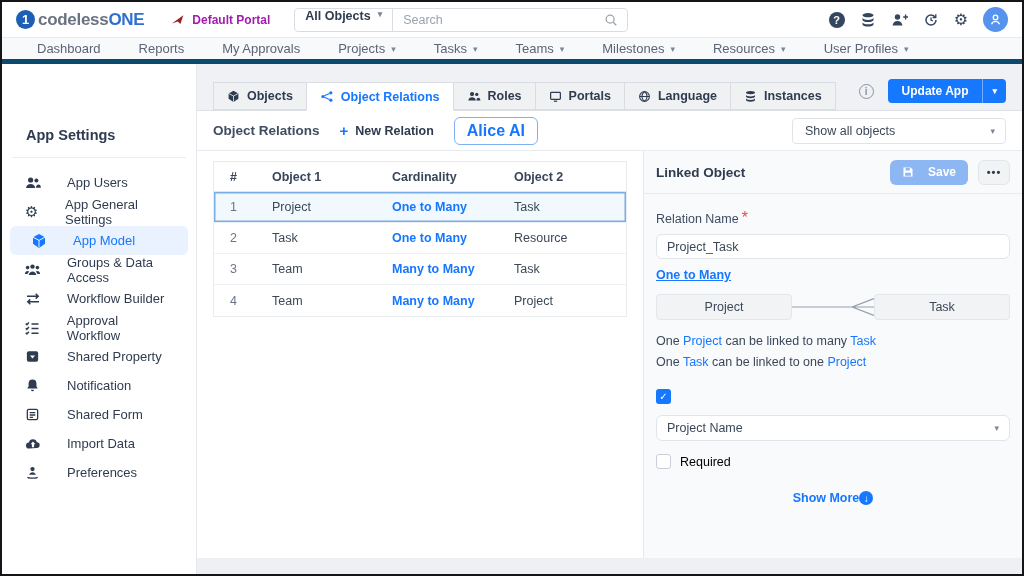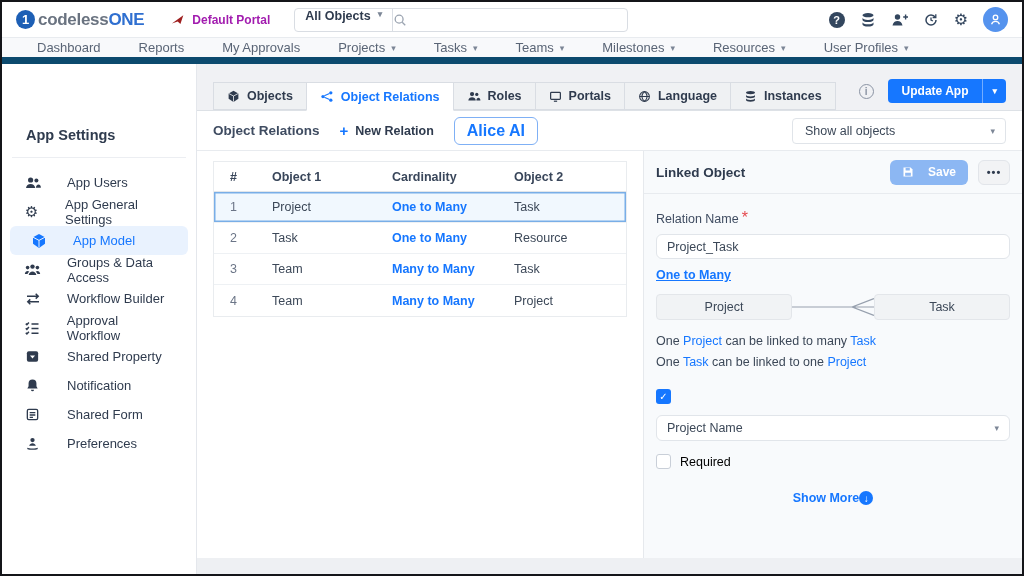--- a/index.html
+++ b/index.html
@@ -28,21 +28,21 @@
   .search-glyph { padding-right:9px; color:#9aa3b0; display:flex; }
   .top-icons { margin-left:auto; display:flex; align-items:center; gap:15px; color:#33465e; }
   .tico { display:flex; align-items:center; }
   .help-badge { width:16px; height:16px; border-radius:50%; background:#33465e; color:#fff;
                 font-size:11px; font-weight:700; display:flex; align-items:center; justify-content:center; }
   .gear-glyph { font-size:16px; line-height:1; }
   .avatar { width:25px; height:25px; border-radius:50%; background:#5593ee; display:flex;
             align-items:center; justify-content:center; }
 
   
-  .navbar { flex:0 0 26px; background:#f8f9fb; border-bottom:7px solid #0c4a6e;
+  .navbar { flex:0 0 26px; background:#f8f9fb; border-bottom:5px solid #0c4a6e;
             display:flex; align-items:center; padding:0 16px; }
   .nav-item { padding:0 19px; font-size:13px; color:#5a6576; display:flex;
               align-items:center; gap:6px; cursor:default; white-space:nowrap; }
 
   
   .bodyrow { flex:1; display:flex; min-height:0; }
   .sidebar { width:195px; background:#fff; border-right:1px solid #e4e7ec; padding-top:16px; }
   .sb-title { font-size:14.5px; font-weight:700; color:#2f3b4e; padding:2px 24px 14px;margin-top:45px; }
   .sb-divider { height:1px; background:#eceef2; margin:0 10px 10px; }
   .sb-item { height:29px; display:flex; align-items:center; gap:26px; padding:0 14px;
@@ -166,20 +166,21 @@
             <path d="M2 12.2 14.2 3.4l-3.1 9.3-2.9-2.6z" fill="#9e1f1f"></path>
           </svg>
       </span>
       <span class="portal-label">Default Portal</span>
     </div>
     <div class="searchbox">
       <div class="scope">
         <span>All Objects</span>
         <span class="caret">▾</span>
       </div>
+      <input class="search-input" placeholder="Search" style="">
       <span class="search-glyph">
         <svg width="14" height="14" viewBox="0 0 16 16" fill="none" stroke="currentColor" stroke-width="1.5">
             <circle cx="7" cy="7" r="4.5"></circle>
             <path d="M10.5 10.5 14 14"></path>
           </svg>
       </span>
     </div>
     <div class="top-icons">
       <span class="tico help-badge">?</span>
       <span class="tico">
@@ -327,20 +328,29 @@
         <span>Notification</span>
       </div>
       <div class="sb-item">
         <span class="sb-icon">
             <svg width="15" height="15" viewBox="0 0 16 16" fill="none" stroke="currentColor" stroke-width="1.4">
               <rect x="2.5" y="2.5" width="11" height="11" rx="1.5"></rect>
               <path d="M5 6h6M5 8.5h6M5 11h3.5"></path>
             </svg>
           </span>
         <span>Shared Form</span>
+      </div>
+      <div class="sb-item">
+        <span class="sb-icon">
+            <svg width="16" height="16" viewBox="0 0 16 16" fill="currentColor">
+              <path d="M4.3 12.6a3.1 3.1 0 0 1-.4-6.2 4.1 4.1 0 0 1 8-.1 2.9 2.9 0 0 1-.3 5.8z"></path>
+              <path d="M8 5.4l2.4 2.8H9.1v3H6.9v-3H5.6z" fill="#fff"></path>
+            </svg>
+          </span>
+        <span>Import Data</span>
       </div>
       <div class="sb-item">
         <span class="sb-icon">
             <svg width="15" height="15" viewBox="0 0 16 16" fill="currentColor">
               <circle cx="8" cy="4.3" r="2.3"></circle>
               <path d="M4.4 10.4C5 8.6 6.3 7.7 8 7.7s3 .9 3.6 2.7z"></path>
               <path d="M2.2 12.6c2.2 1.1 9.4 1.1 11.6 0l-.5 1.5c-2.2.9-8.4.9-10.6 0z"></path>
             </svg>
           </span>
         <span>Preferences</span>

